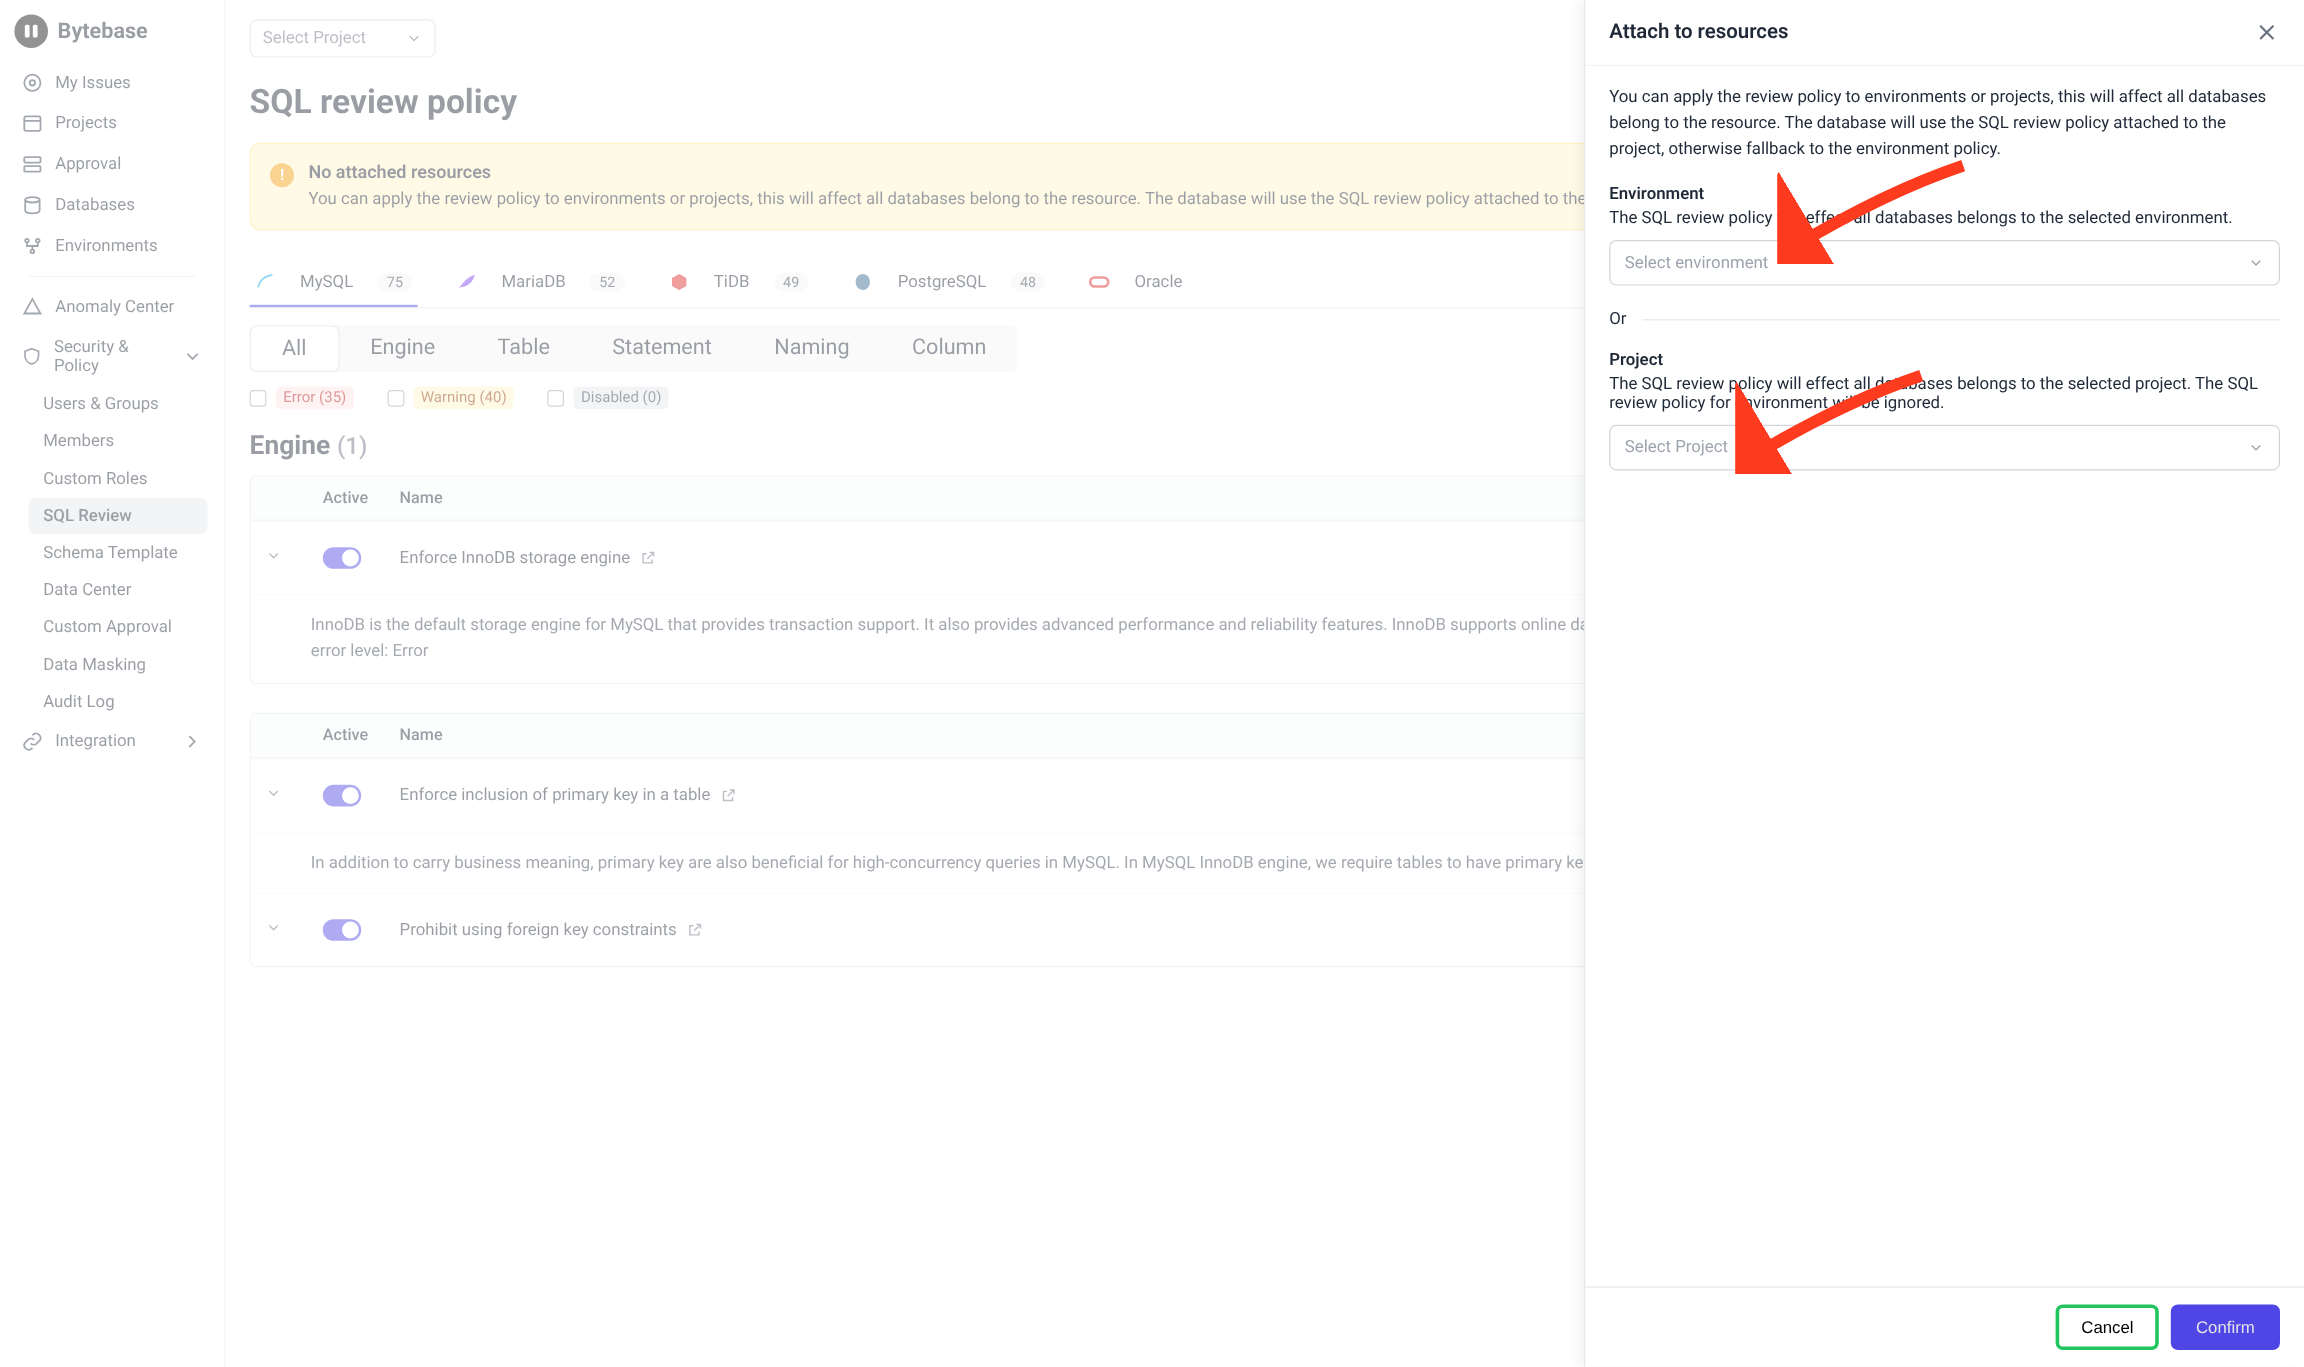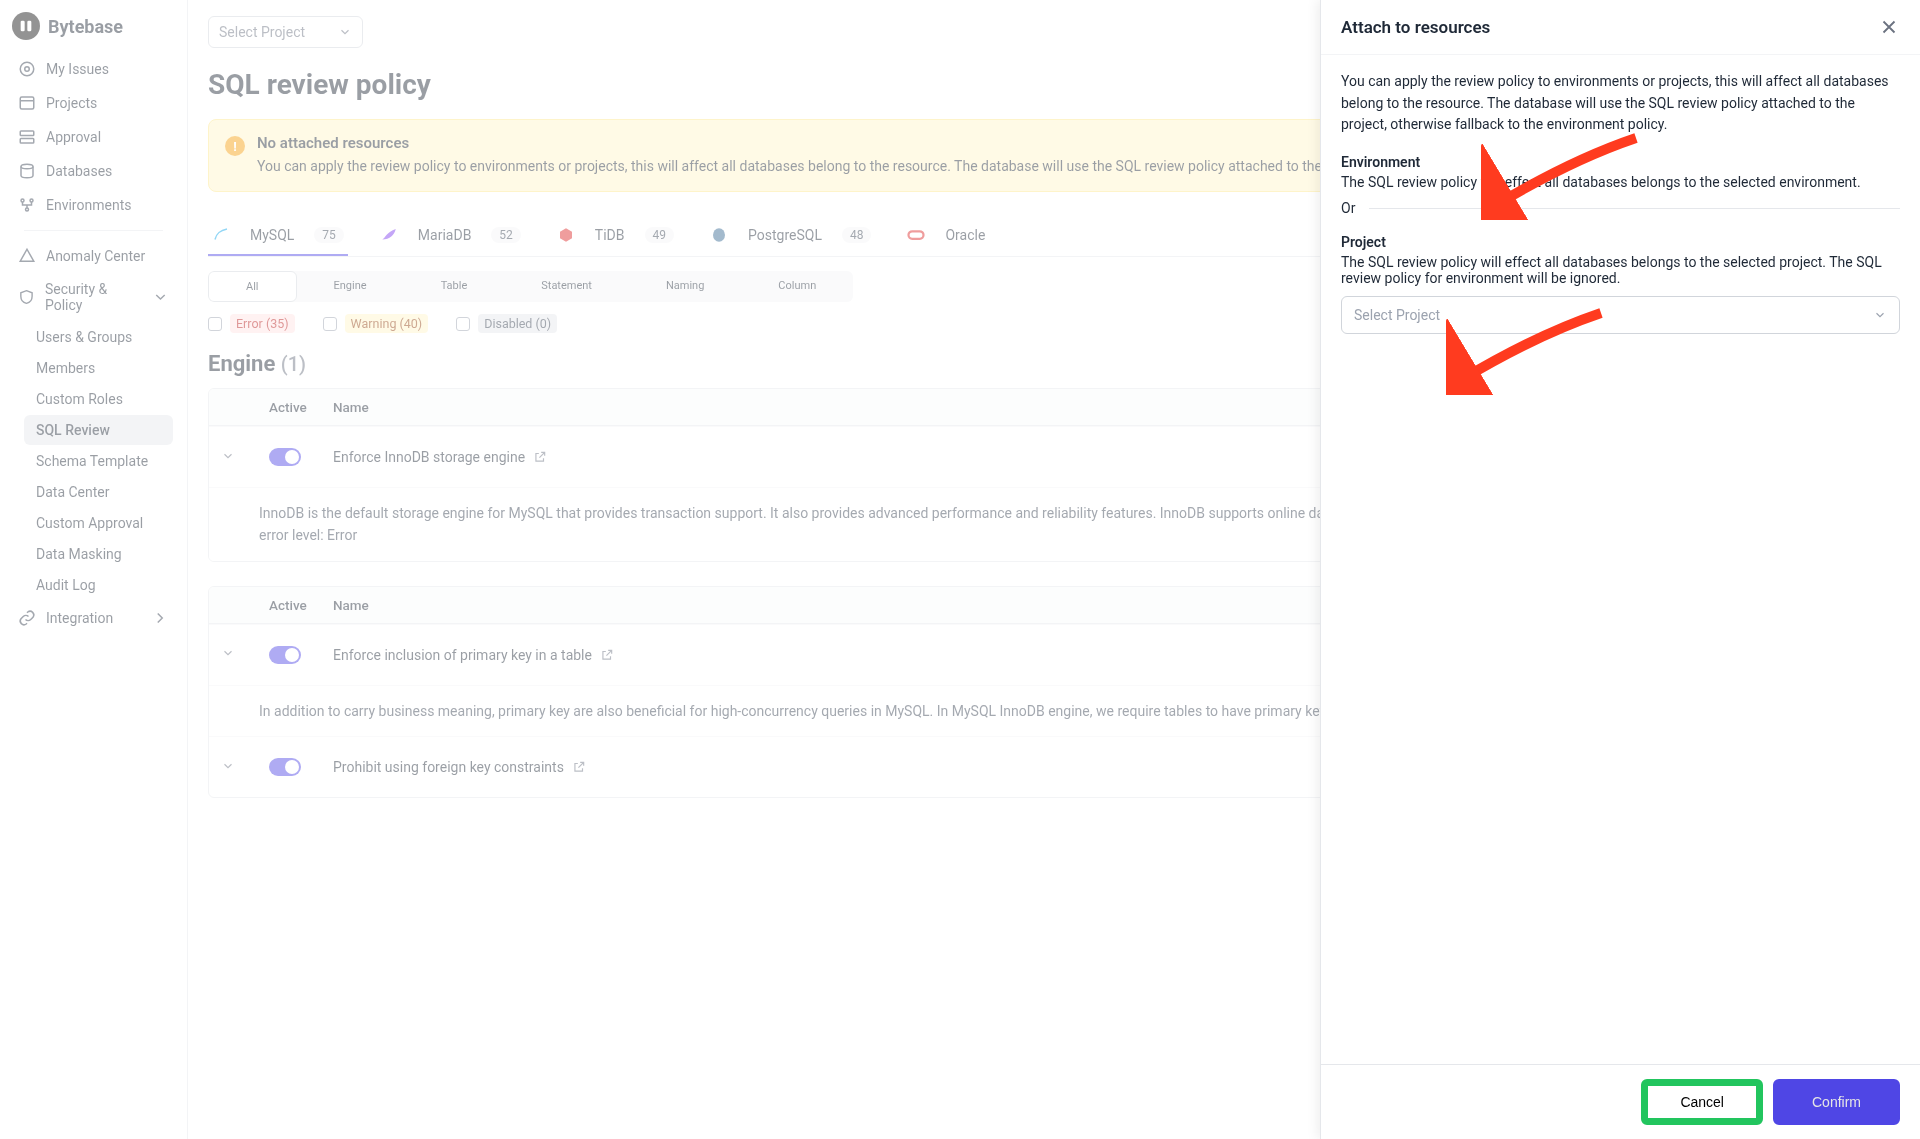--- a/index.html
+++ b/index.html
@@ -31,21 +31,21 @@
   .warn-text { font-size:14px; line-height:1.5; }
   
   .db-tabs { display:flex; gap:28px; border-bottom:1px solid #e5e7eb; margin-bottom:14px;}
   .db-tab { display:flex; align-items:center; gap:20px; padding:10px 4px; cursor:pointer; border-bottom:2px solid transparent; }
   .db-tab.active { border-bottom-color:#4f46e5; color:#1f2937; }
   .db-dot { width:18px; height:18px; border-radius:4px; display:inline-flex;align-items:center;justify-content:center; }
   .badge { background:#f3f4f6; border-radius:10px; padding:1px 8px; font-size:12px; color:#374151;}
   
   .cat-row { display:flex; align-items:center; margin-bottom:12px;}
   .seg { display:flex; background:#f3f4f6; border-radius:6px; overflow:hidden;}
-  .seg-item { padding:8px 37px; cursor:pointer; font-size:11px; }
+  .seg-item { padding:8px 26px; cursor:pointer; font-size:18px; }
   .seg-item.active { background:#fff; border:1px solid #d1d5db; border-radius:6px; }
   
   .filters { display:flex; gap:28px; margin-bottom:18px; align-items:center;}
   .filter { display:flex; align-items:center; gap:8px; }
   .cb { width:14px; height:14px; border:1.5px solid #9ca3af; border-radius:3px; }
   .tag { border-radius:4px; padding:2px 6px; font-size:12.5px;text-align:center;}
   .tag-err { background:#fee2e2; color:#b91c1c;}
   .tag-warn { background:#fef3c7; color:#92400e;}
   .tag-dis { background:#e5e7eb; color:#374151;}
   
@@ -68,21 +68,21 @@
   .drawer-title { font-size:17px; font-weight:600;}
   .close-btn { width:22px;height:22px;cursor:pointer; stroke:#6b7280; stroke-width:2; fill:none;}
   .drawer-body { padding:16px 20px; overflow:auto; flex:1;}
   .drawer-body p { line-height:1.55; margin-bottom:18px; font-size:14px;}
   .field-label { font-weight:600; margin-bottom:4px; font-size:14px;}
   .field-help { font-size:14px; margin-bottom:10px;}
   .select { width:100%; height:38px; border:1px solid #d1d5db; border-radius:6px; padding:0 12px; display:flex; align-items:center; justify-content:space-between; color:#9ca3af; cursor:pointer; margin-bottom:20px;}
   .or-row { display:flex; align-items:center; gap:14px; margin:10px 0 18px 0;}
   .or-row .line { flex:1; height:1px; background:#e5e7eb;}
   .drawer-foot { border-top:1px solid #e5e7eb; padding:14px 20px; display:flex; justify-content:flex-end; gap:10px;}
-  .btn { padding:8px 32px; border-radius:6px; cursor:pointer; font-size:14px; border:7px solid #22c55e; background:#fff;}
+  .btn { padding:8px 18px; border-radius:6px; cursor:pointer; font-size:14px; border:3px solid #22c55e; background:#fff;}
   .btn.primary { background:#4f46e5; color:#e5e5e5; border-color:#4f46e5;}
   
   .arrow { position:absolute; z-index:12; pointer-events:none;}
 </style>
 </head>
 <body>
 
 <div class="app">
   <div class="overlay"></div>
 
@@ -349,20 +349,26 @@
       <div class="drawer-title">Attach to resources</div>
       <svg class="close-btn" viewBox="0 0 24 24">
           <path d="M6 6l12 12M18 6L6 18"></path>
         </svg>
     </div>
     <div class="drawer-body">
       <p>You can apply the review policy to environments or projects, this will affect all databases belong to the resource. The database will use the SQL review policy attached to the project, otherwise fallback to the environment policy.</p>
 
       <div class="field-label">Environment</div>
       <div class="field-help">The SQL review policy will effect all databases belongs to the selected environment.</div>
+      <div class="select">
+        <span>Select environment</span>
+        <svg width="14" height="14" viewBox="0 0 24 24" fill="none" stroke="#9ca3af" stroke-width="2">
+            <path d="M6 9l6 6 6-6"></path>
+          </svg>
+      </div>
 
       <div class="or-row">
         <span>Or</span>
         <div class="line"></div>
       </div>
 
       <div class="field-label">Project</div>
       <div class="field-help">The SQL review policy will effect all databases belongs to the selected project. The SQL review policy for environment will be ignored.</div>
       <div class="select">
         <span>Select Project</span>

